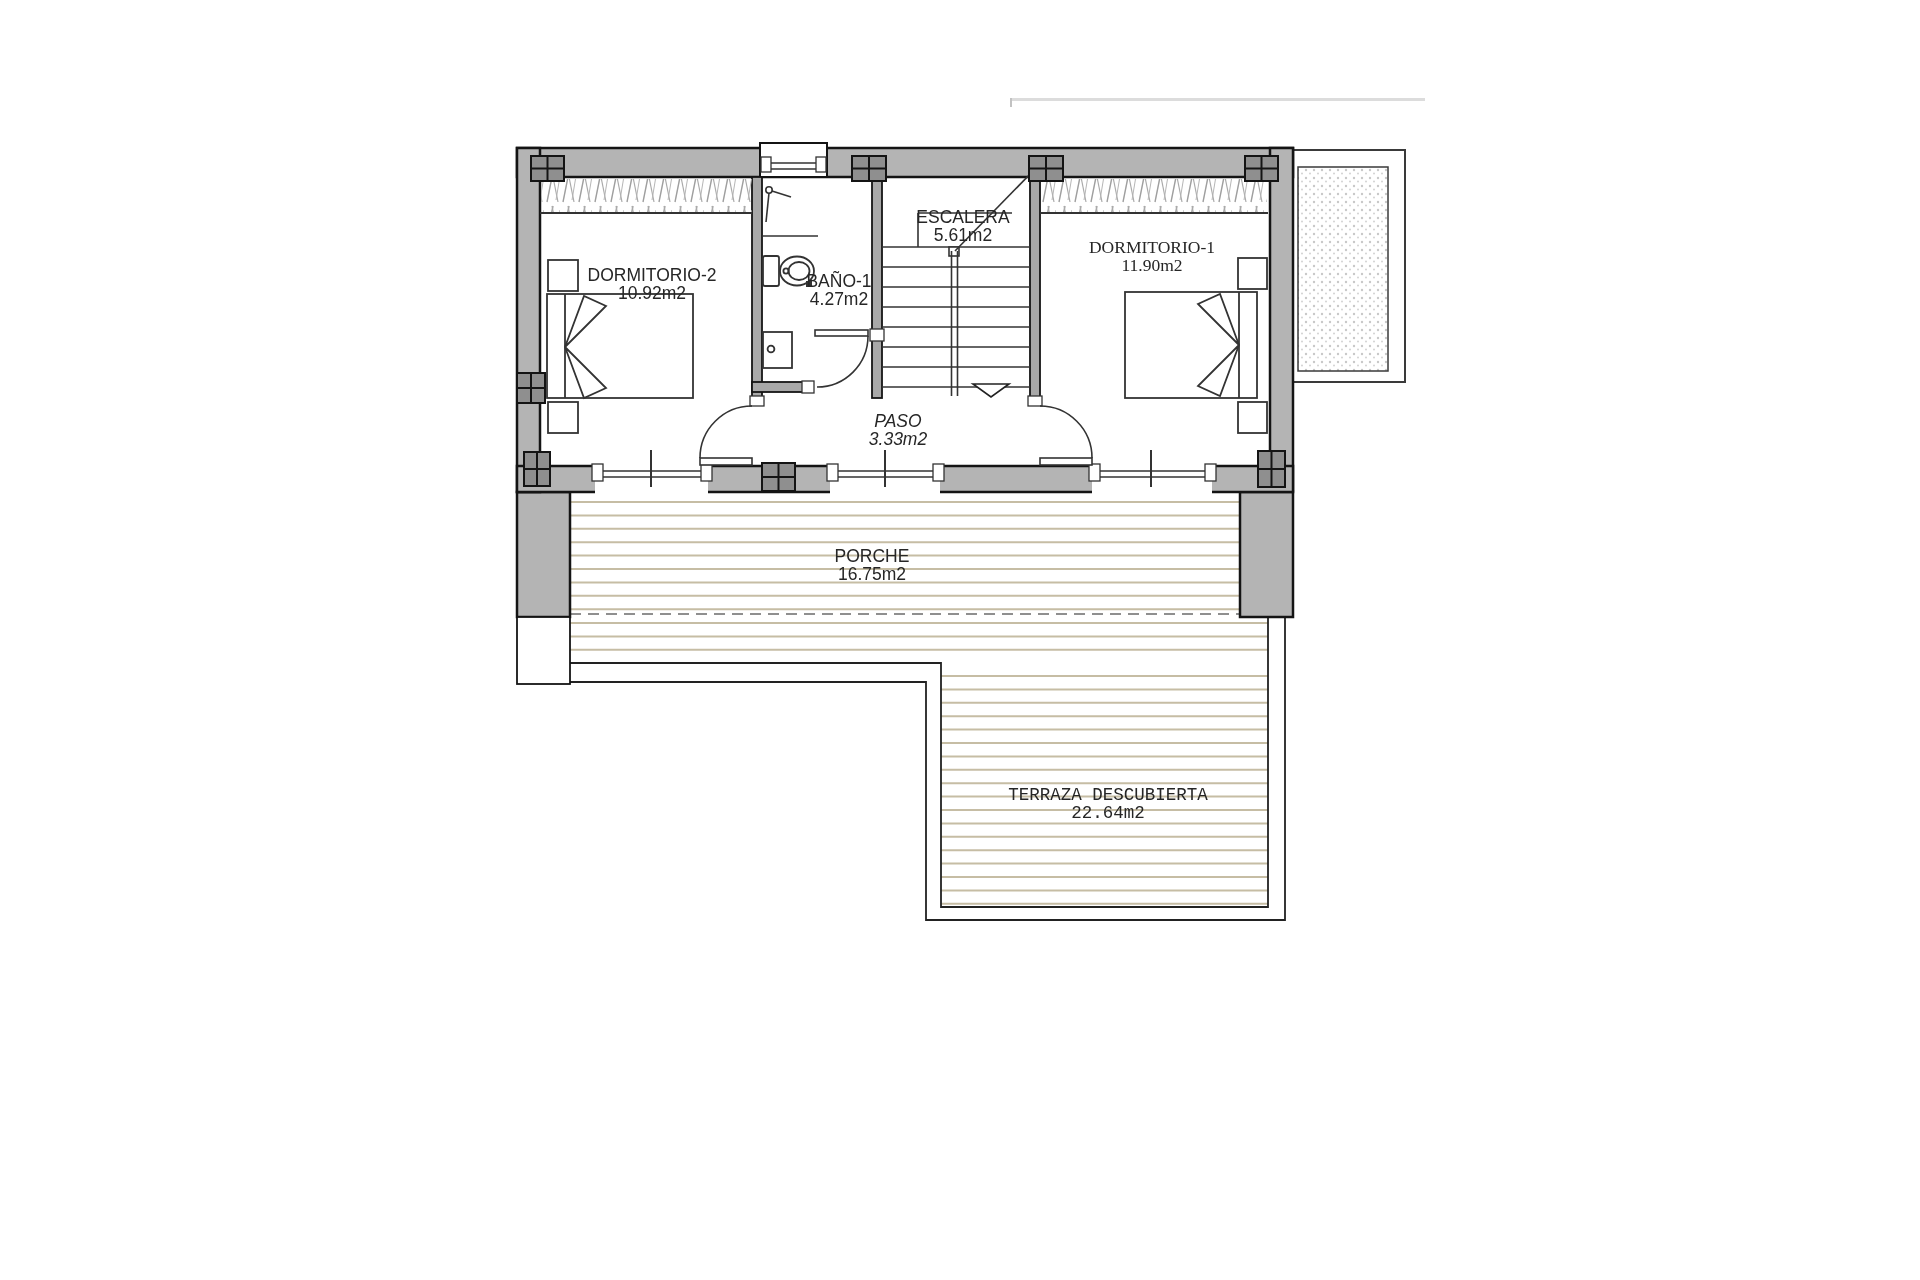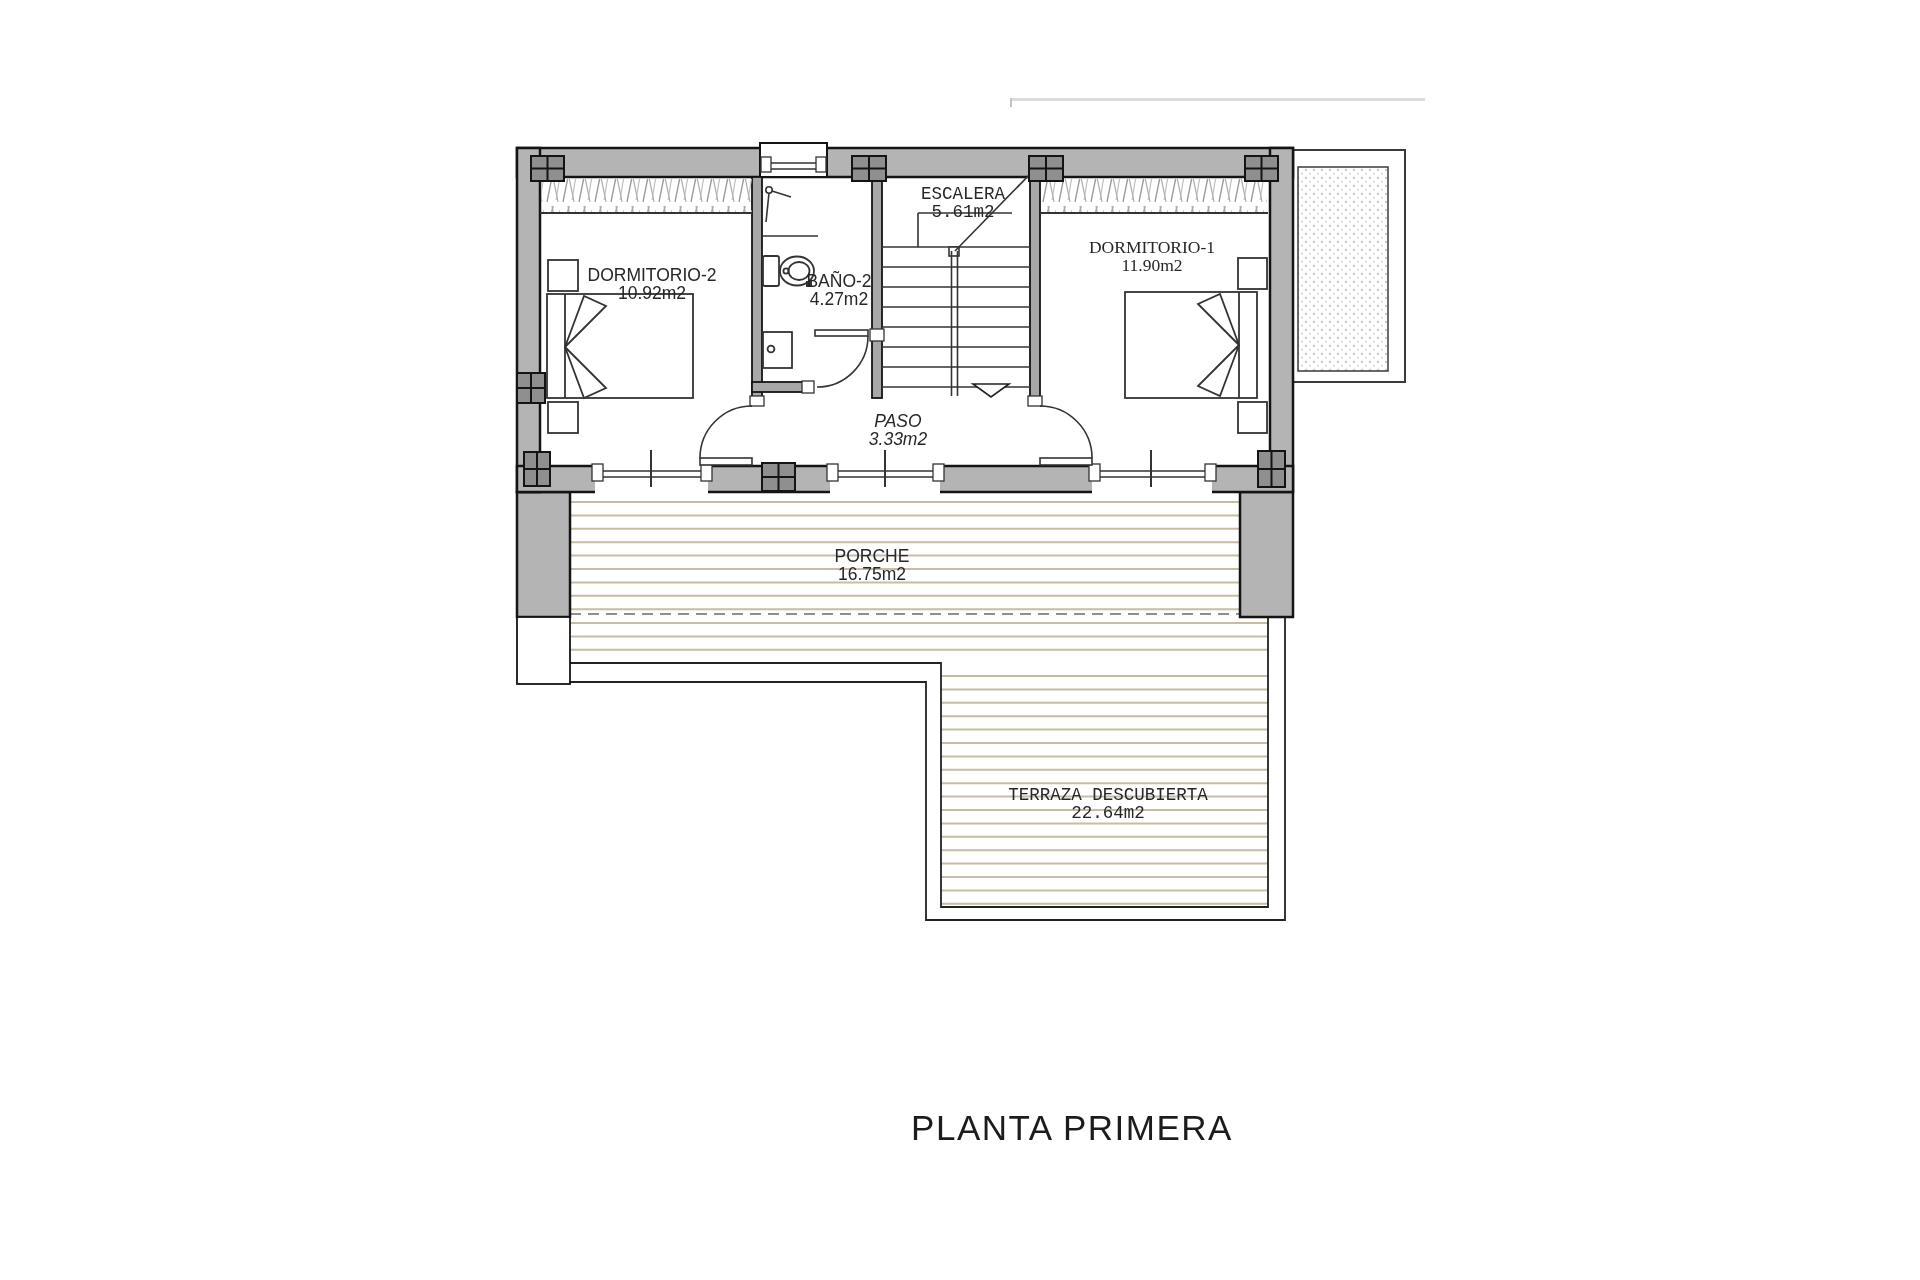--- a/index.html
+++ b/index.html
@@ -283,38 +283,37 @@
           <line x1="1258" y1="469" x2="1285" y2="469"></line>
       </g>
     </g>
   </svg>
 
   <div class="room-label" style="left: 652px; top: 252px; margin-top: 32px;">
     <span class="name">DORMITORIO-2</span>
     <span class="area">10.92m2</span>
   </div>
   <div class="room-label" style="left: 839px; top: 290px;">
-    <span class="name">BAÑO-2</span>
+    <span class="name">BAÑO-1</span>
     <span class="area">4.27m2</span>
   </div>
-  <div class="room-label" style="left: 963px; top: 203px; font-family: Liberation Mono, monospace;">
+  <div class="room-label" style="left: 963px; top: 226px;">
     <span class="name">ESCALERA</span>
     <span class="area">5.61m2</span>
   </div>
   <div class="room-label" style="left: 1152px; top: 256px; font-family: Liberation Serif, serif;">
     <span class="name">DORMITORIO-1</span>
     <span class="area">11.90m2</span>
   </div>
   <div class="room-label" style="left: 898px; top: 430px; font-style: italic;">
     <span class="name">PASO</span>
     <span class="area">3.33m2</span>
   </div>
   <div class="room-label" style="left: 872px; top: 565px;">
     <span class="name">PORCHE</span>
     <span class="area">16.75m2</span>
   </div>
   <div class="room-label" style="left: 1108px; top: 804px; font-family: Liberation Mono, monospace;">
     <span class="name">TERRAZA DESCUBIERTA</span>
     <span class="area">22.64m2</span>
   </div>
 
-  <div id="plan-title" style="left: 1072px; top: 1128px;">PLANTA PRIMERA</div>
 </div>
 
 </body></html>

